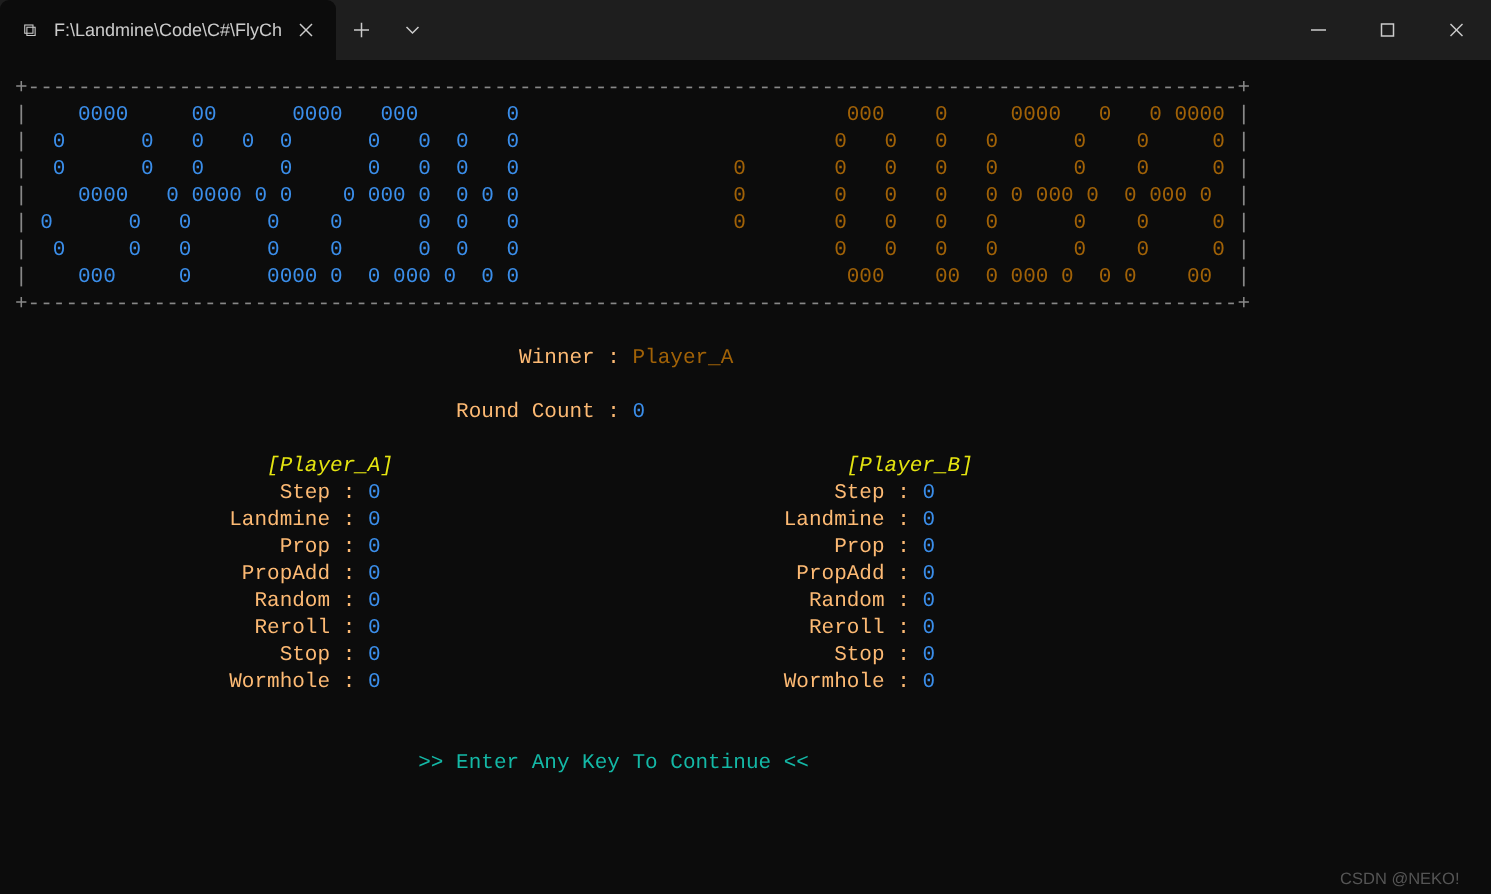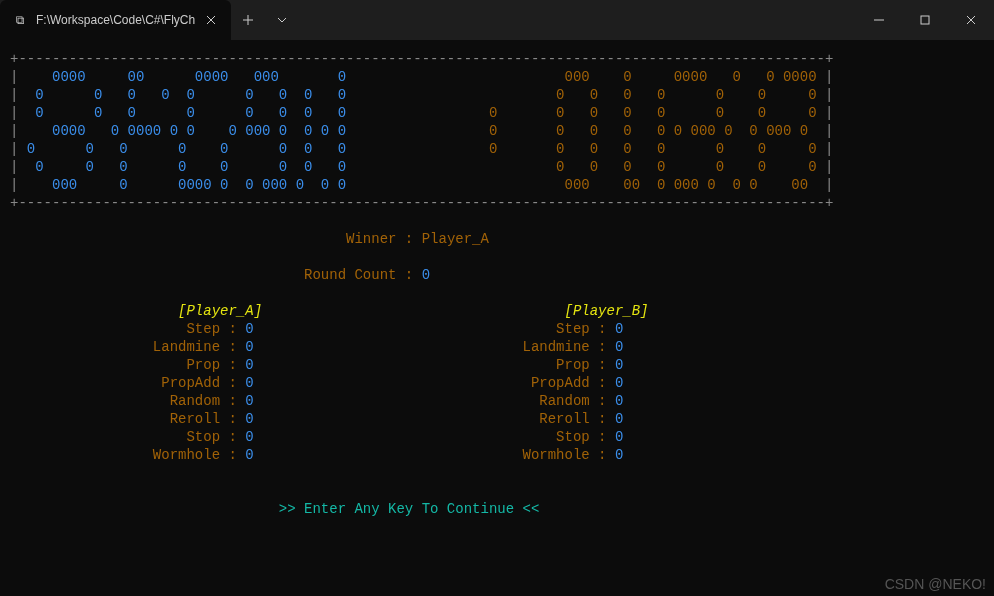--- a/index.html
+++ b/index.html
@@ -77,38 +77,38 @@
     padding: 10px 10px 0 10px;
     line-height: 18px;
     font-size: 14px;
     white-space: pre;
   }
   .gray { color: #888888; }
   .blue { color: #3b8eea; text-align: center; }
   .red  { color: #a16207; }
   .yellow { color: #e5e510; font-style: italic; }
   .green { color: #14b8a6; }
-  .white { color: #a16207; margin-top: 24px; }
+  .white { color: #fdba74; margin-top: 24px; }
 
   .watermark {
     position: absolute;
-    right: 8px;
+    right: 21px;
     bottom: 4px;
     font-family: 'Segoe UI', sans-serif;
-    font-size: 14px;
+    font-size: 11px;
     color: #555;
   }
 </style>
 </head>
 <body>
 
 <div class="titlebar">
   <div class="tab">
     <span class="tab-icon">⧉</span>
-    <span class="tab-title">F:\Workspace\Code\C#\FlyCh</span>
+    <span class="tab-title">F:\Landmine\Code\C#\FlyCh</span>
     <span class="tab-close">
       <svg width="10" height="10" viewBox="0 0 10 10">
           <line x1="1" y1="1" x2="9" y2="9" stroke="#ccc" stroke-width="1"></line>
           <line x1="9" y1="1" x2="1" y2="9" stroke="#ccc" stroke-width="1"></line>
         </svg>
     </span>
   </div>
   <div class="newtab">
     <svg width="10" height="10" viewBox="0 0 10 10">
         <line x1="5" y1="0" x2="5" y2="10" stroke="#ccc" stroke-width="1"></line>

